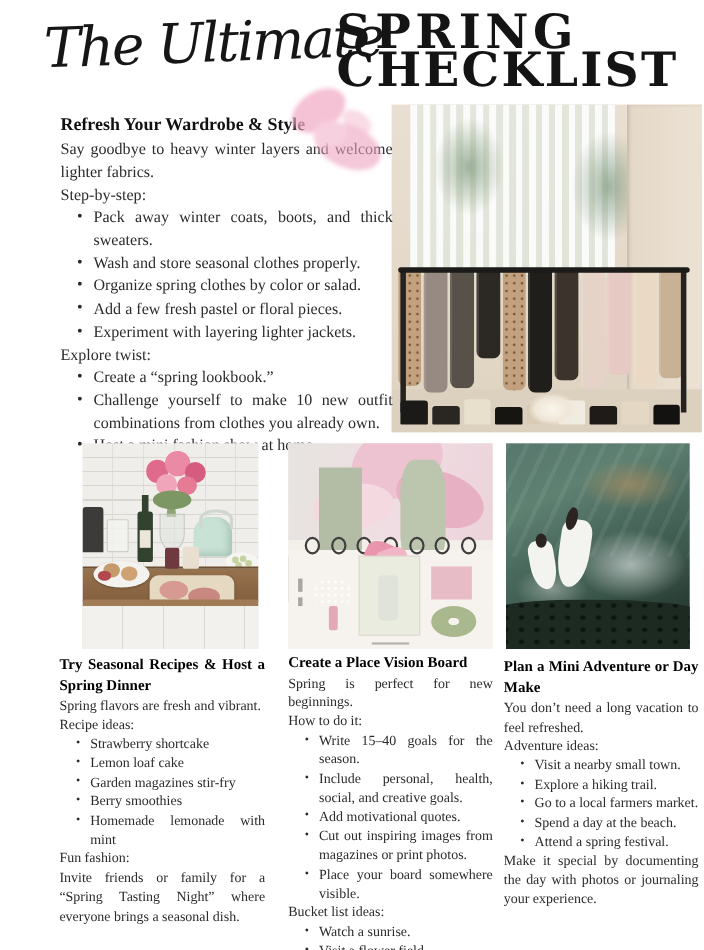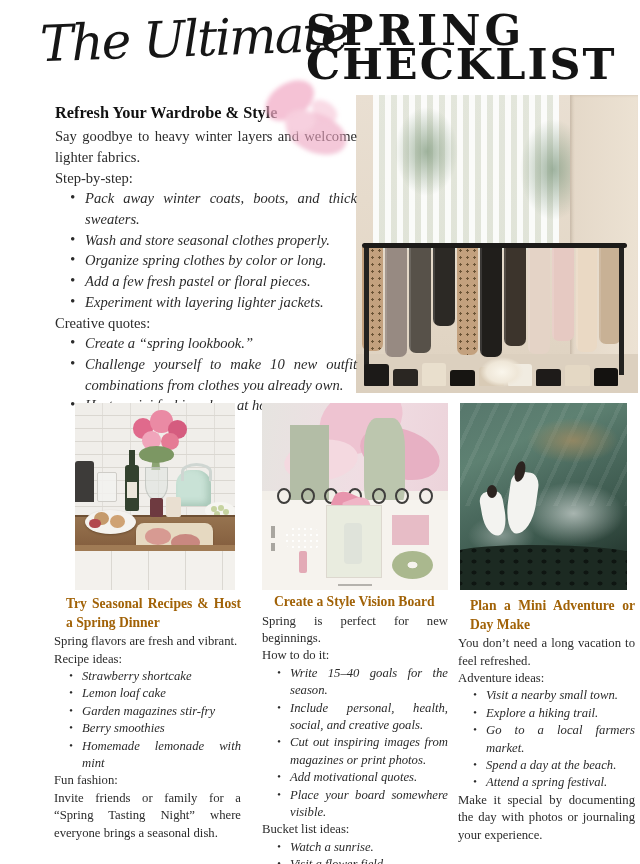--- a/index.html
+++ b/index.html
@@ -13,27 +13,27 @@
   .main-title{position:absolute;left:306px;top:14px;color:#141414;
     font-family:"DejaVu Serif",serif;font-weight:bold;line-height:0.78;}
   .main-title .t1{font-size:43px;letter-spacing:4px;}
   .main-title .t2{font-size:43px;letter-spacing:2px;}
   .butterfly{position:absolute;left:250px;top:70px;width:108px;height:102px;z-index:5;pointer-events:none;}
 
   
   .sec1{position:absolute;left:55px;top:101px;width:302px;font-size:14.6px;line-height:1.42;}
   .sec1 h2{margin:0 0 2px 0;font-size:16.3px;color:#111;}
   .col{position:absolute;font-size:12.7px;line-height:1.37;}
-  .col h2{margin:0 0 1px 12px;font-size:13.6px;color:#a16207;text-align:justify;}
+  .col h2{margin:0 0 1px 0;font-size:13.6px;color:#000000;text-align:justify;}
   .col1{left:54px;top:595px;width:187px;}
   .col2{left:262px;top:593px;width:186px;}
   .col3{left:458px;top:597px;width:177px;}
   p{margin:0;text-align:justify;}
   p.label{text-align:left;}
-  ul{margin:0;padding:0 0 0 14px;list-style:none;font-style:italic;}
+  ul{margin:0;padding:0 0 0 14px;list-style:none;}
   li{position:relative;padding-left:16px;text-align:justify;}
   li::before{content:"•";position:absolute;left:1px;top:-1px;}
   .col li{padding-left:14px;}
   .col li::before{font-size:11px;top:0;}
 
   
   .photo{position:absolute;overflow:hidden;}
   .photo *{position:absolute;}
 
   
@@ -187,25 +187,25 @@
     <div class="w-pouf"></div>
   </div>
 
   <section class="sec1">
     <h2>Refresh Your Wardrobe &amp; Style</h2>
     <p>Say goodbye to heavy winter layers and welcome lighter fabrics.</p>
     <p class="label">Step-by-step:</p>
     <ul>
       <li>Pack away winter coats, boots, and thick sweaters.</li>
       <li>Wash and store seasonal clothes properly.</li>
-      <li>Organize spring clothes by color or long.</li>
+      <li>Organize spring clothes by color or salad.</li>
       <li>Add a few fresh pastel or floral pieces.</li>
       <li>Experiment with layering lighter jackets.</li>
     </ul>
-    <p class="label">Creative quotes:</p>
+    <p class="label">Explore twist:</p>
     <ul>
       <li>Create a “spring lookbook.”</li>
       <li>Challenge yourself to make 10 new outfit combinations from clothes you already own.</li>
       <li>Host a mini fashion show at home.</li>
     </ul>
   </section>
 
   <div class="photo table-photo">
     <div class="t-brick"></div>
     <div class="t-dark"></div>
@@ -296,28 +296,28 @@
       <li>Garden magazines stir-fry</li>
       <li>Berry smoothies</li>
       <li>Homemade lemonade with mint</li>
     </ul>
     <p class="label">Fun fashion:</p>
     <p>Invite friends or family for a “Spring Tasting Night” where everyone brings a seasonal dish.</p>
 
   </section>
 
   <section class="col col2">
-    <h2>Create a Style Vision Board</h2>
+    <h2>Create a Place Vision Board</h2>
     <p>Spring is perfect for new beginnings.</p>
     <p class="label">How to do it:</p>
     <ul>
       <li>Write 15–40 goals for the season.</li>
       <li>Include personal, health, social, and creative goals.</li>
+      <li>Add motivational quotes.</li>
       <li>Cut out inspiring images from magazines or print photos.</li>
-      <li>Add motivational quotes.</li>
       <li>Place your board somewhere visible.</li>
     </ul>
     <p class="label">Bucket list ideas:</p>
     <ul>
       <li>Watch a sunrise.</li>
       <li>Visit a flower field.</li>
 
     </ul>
 
   </section>

